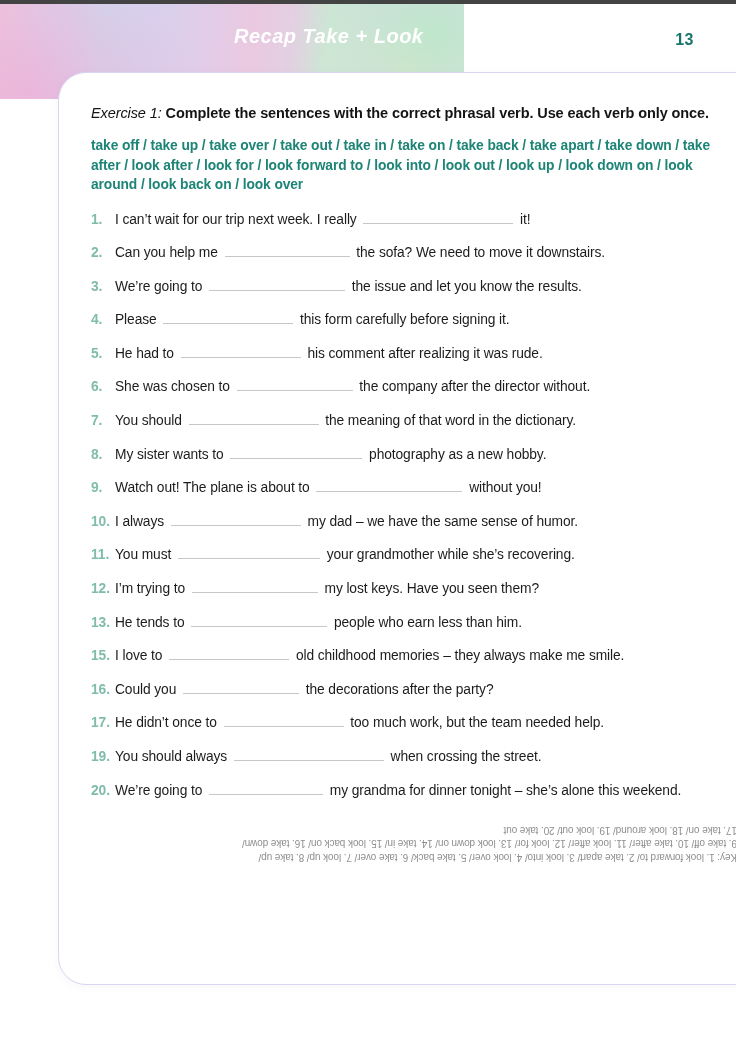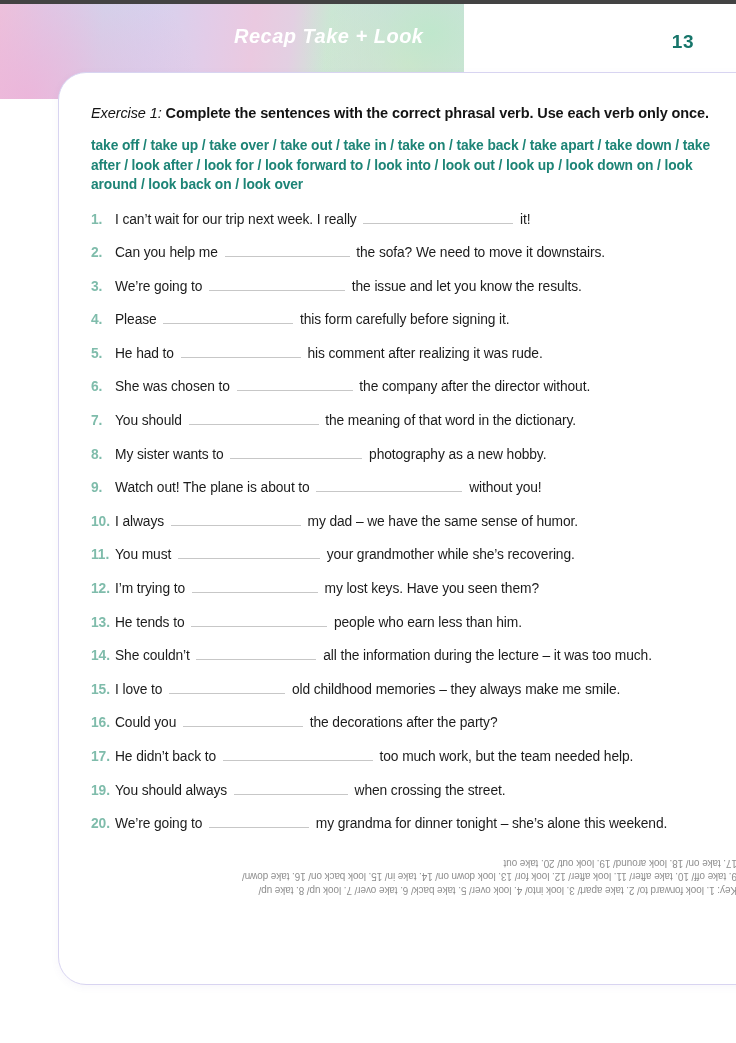--- a/index.html
+++ b/index.html
@@ -33,21 +33,21 @@
 
   .header-title {
     position: absolute; left: 234px; top: 25px; width: 230px;
     font-size: 20px; font-style: italic; font-weight: bold;
     letter-spacing: 0.5px;
     color: #ffffff;
   }
 
   .page-number {
     position: absolute; right: 42px; top: 31px;
-    font-size: 19px; font-weight: bold;
+    font-size: 16px; font-weight: bold;
     color: #16756a;
     letter-spacing: 0.5px;
   }
 
   
   .card {
     position: absolute; left: 58px; top: 72px;
     width: 712px; height: 913px;
     background: #ffffff;
     border: 1.5px solid #d8d4f1;
@@ -233,45 +233,39 @@
       </span>
     </div>
 
     <div class="item-row">
       <span class="item-num">13.</span>
       <span class="item-text">
         <span>He tends to </span><span class="blank"></span><span> people who earn less than him.</span>
       </span>
     </div>
 
-    <div class="item-row">
-      <span class="item-num">14.</span>
-      <span class="item-text">
-        <span>She couldn’t </span><span class="blank"></span><span> all the information during the lecture – it was too much.</span>
-      </span>
-    </div>
 
     <div class="item-row">
       <span class="item-num">15.</span>
       <span class="item-text">
         <span>I love to </span><span class="blank"></span><span> old childhood memories – they always make me smile.</span>
       </span>
     </div>
 
     <div class="item-row">
       <span class="item-num">16.</span>
       <span class="item-text">
         <span>Could you </span><span class="blank"></span><span> the decorations after the party?</span>
       </span>
     </div>
 
     <div class="item-row">
       <span class="item-num">17.</span>
       <span class="item-text">
-        <span>He didn’t back to </span><span class="blank"></span><span> too much work, but the team needed help.</span>
+        <span>He didn’t once to </span><span class="blank"></span><span> too much work, but the team needed help.</span>
       </span>
     </div>
 
 
     <div class="item-row">
       <span class="item-num">19.</span>
       <span class="item-text">
         <span>You should always </span><span class="blank"></span><span> when crossing the street.</span>
       </span>
     </div>

